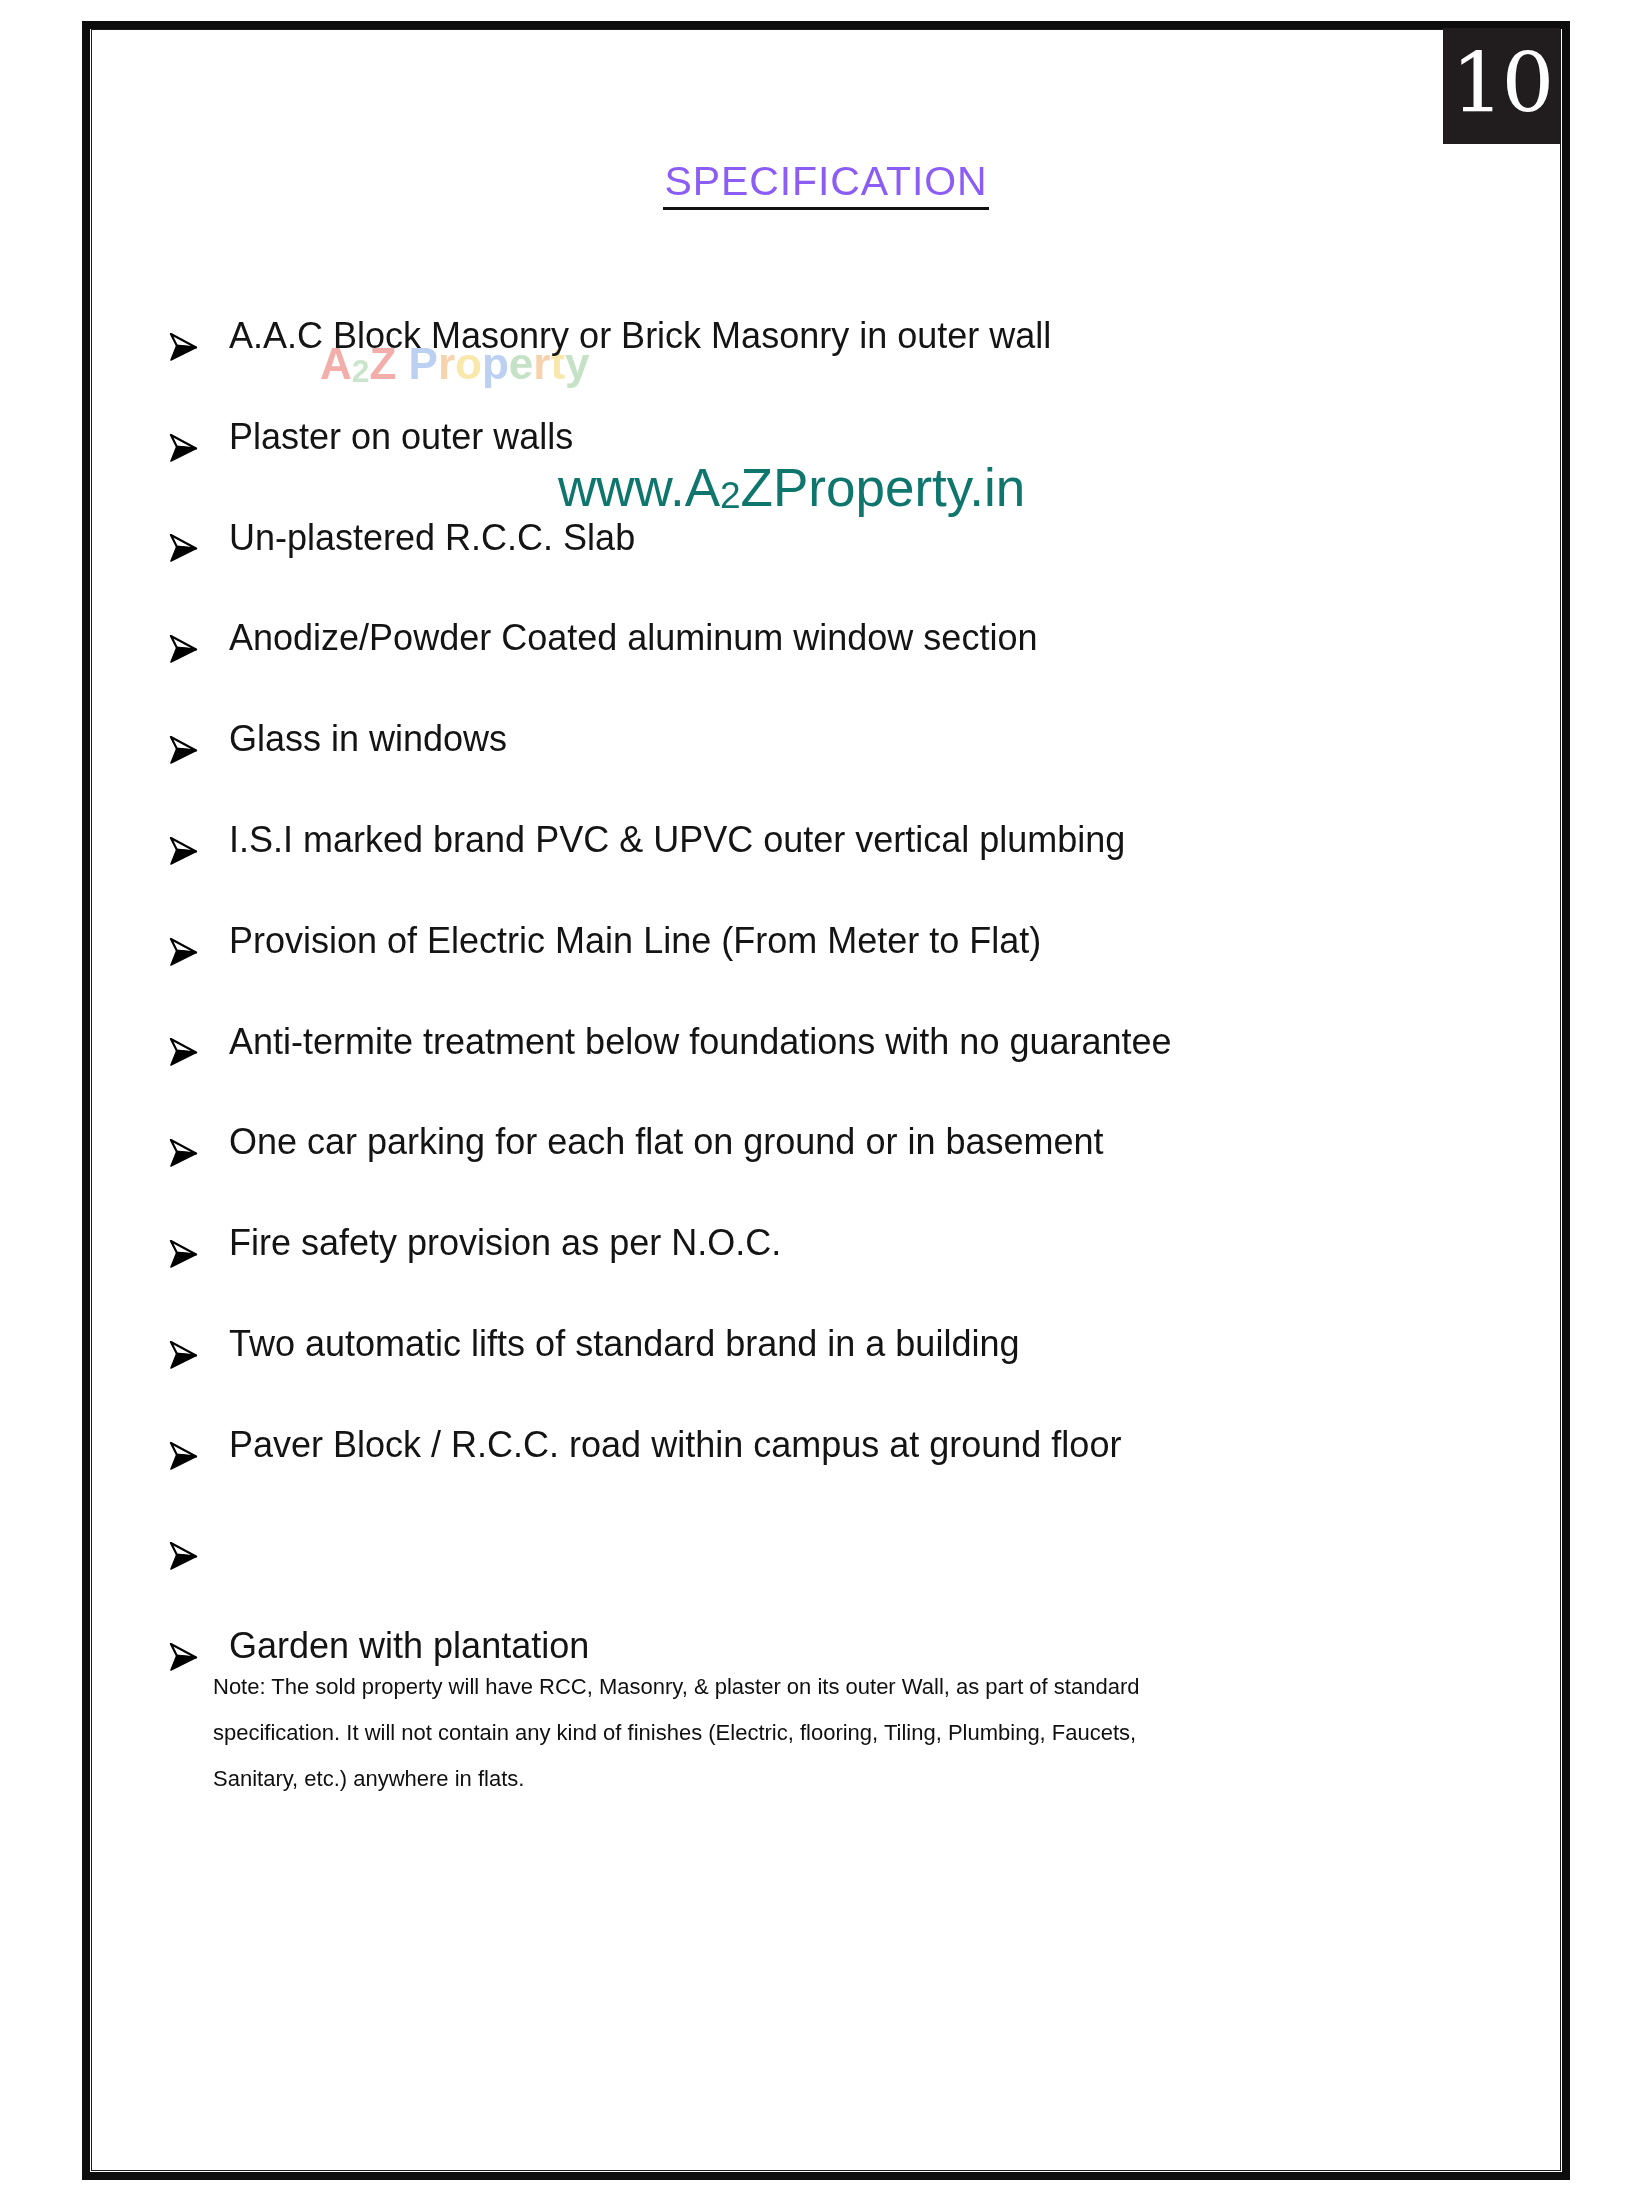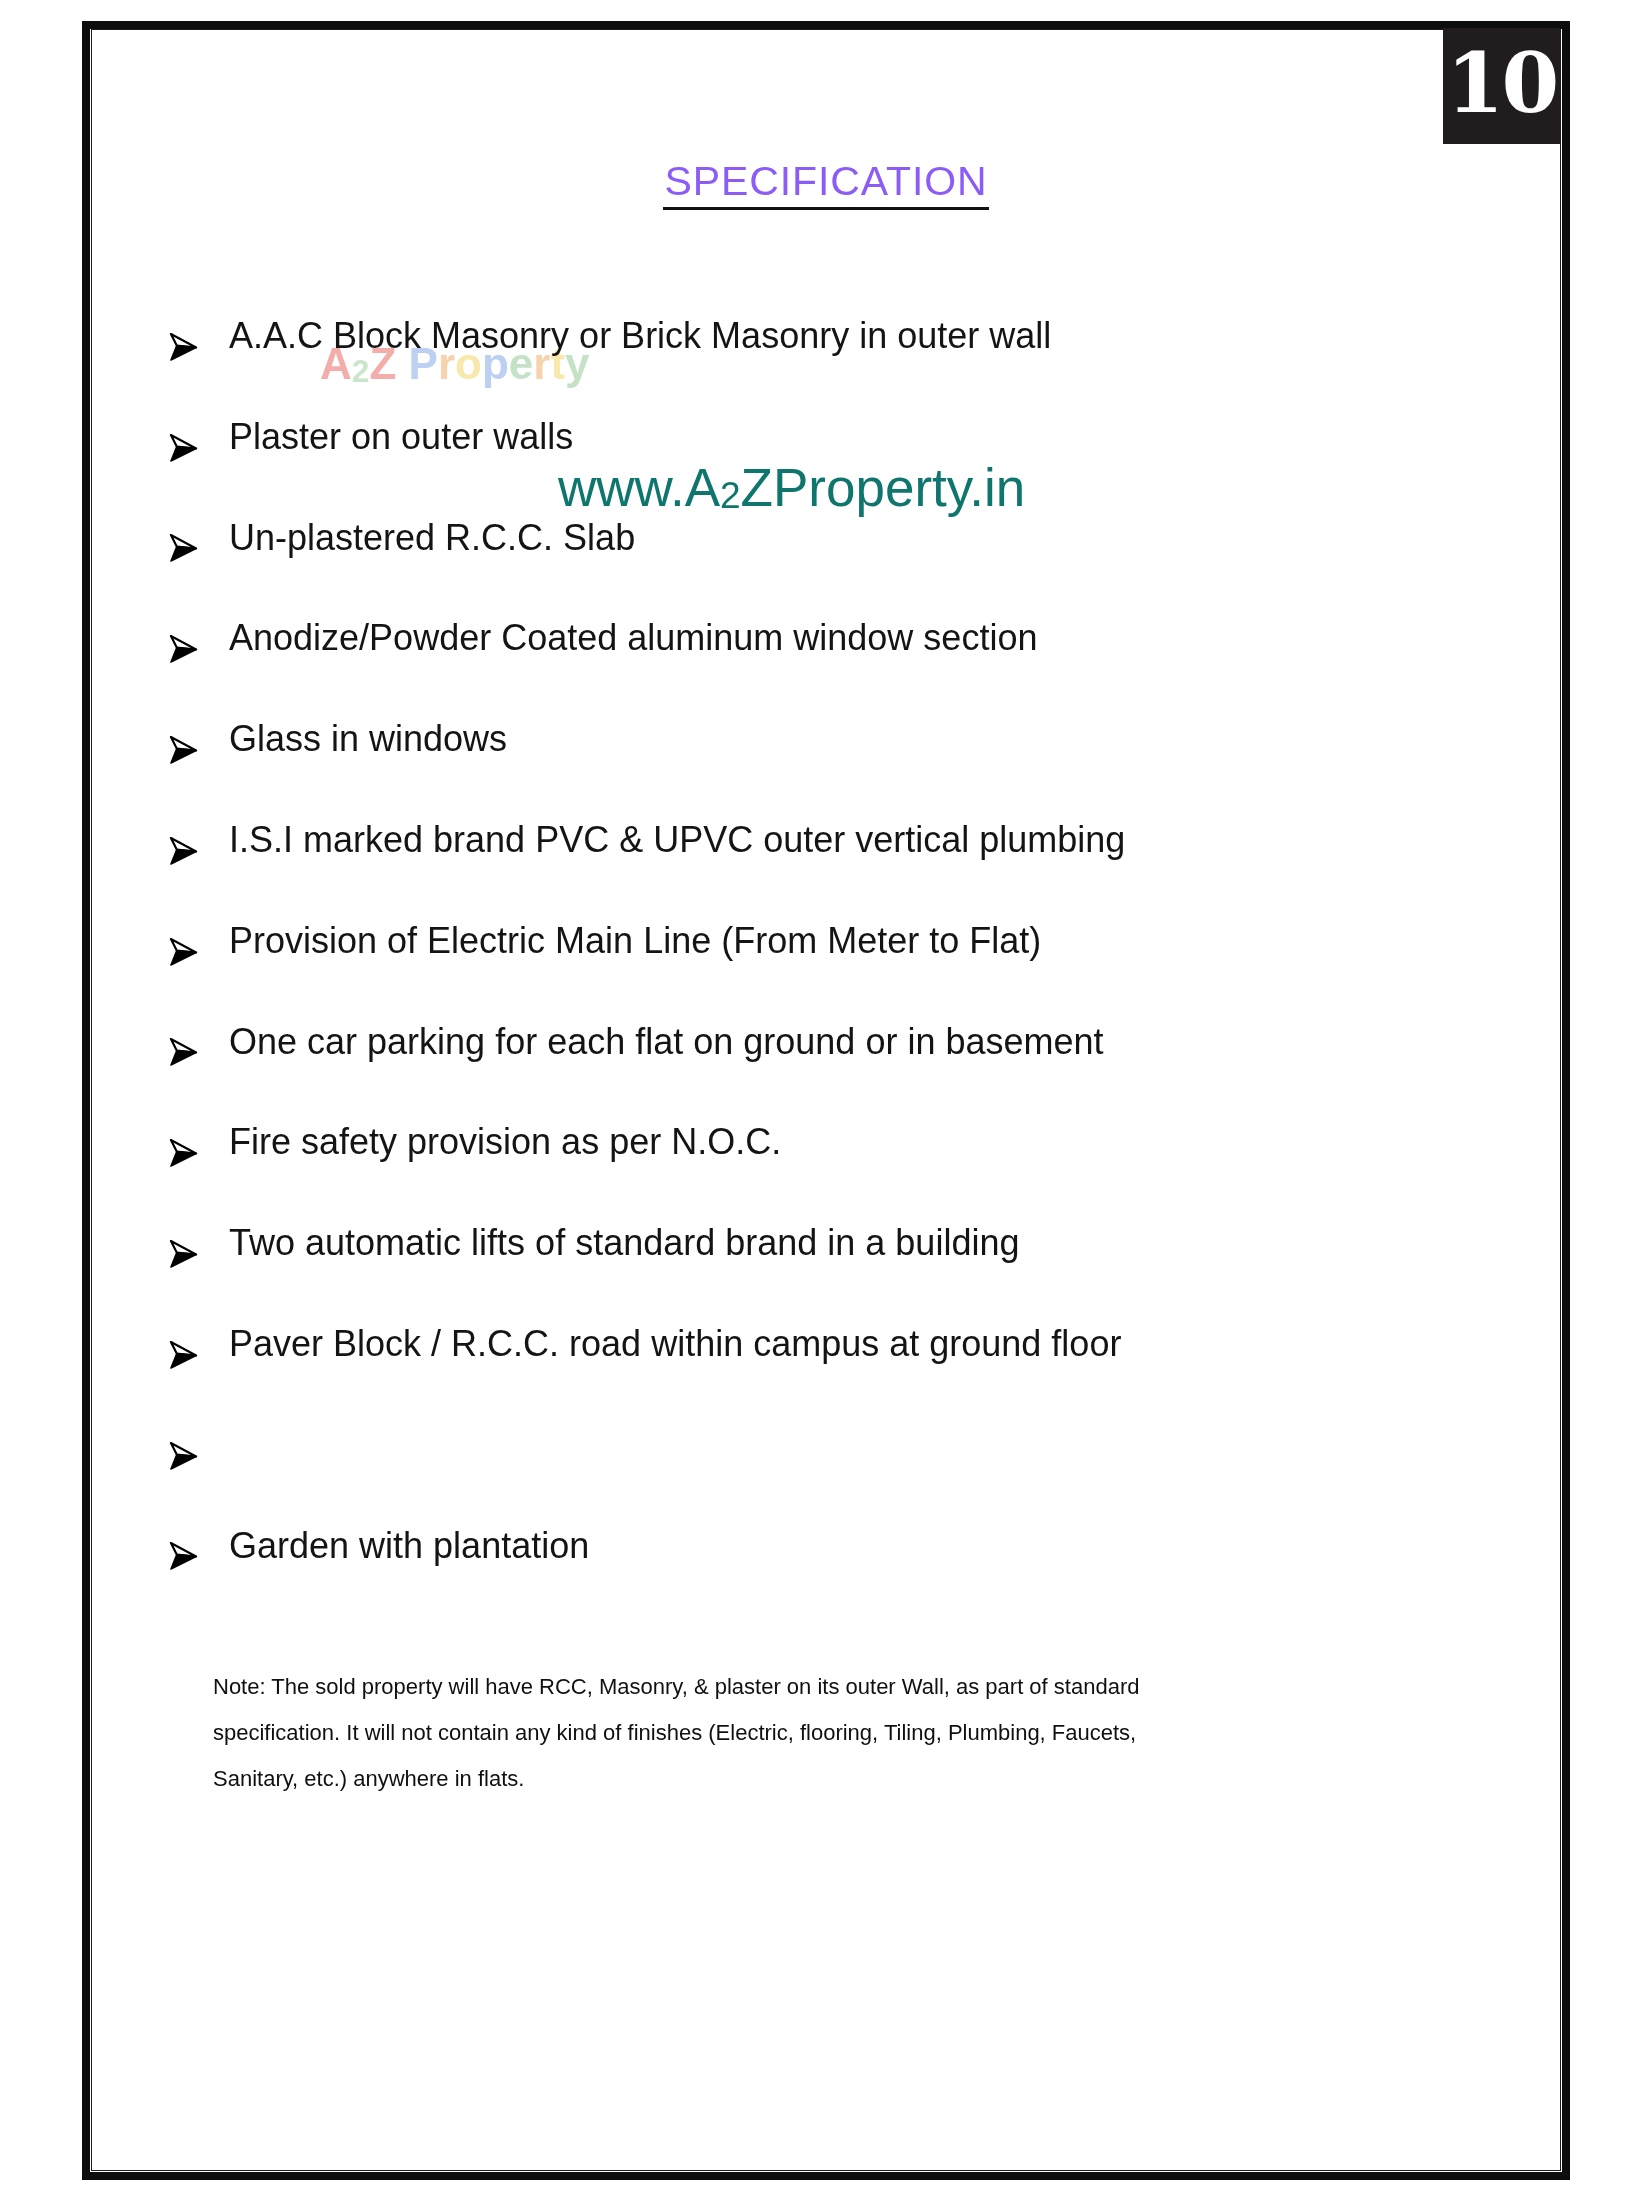--- a/index.html
+++ b/index.html
@@ -23,21 +23,21 @@
   }
   
   .pagenum{
     position:absolute;left:1443px;top:28px;width:117px;height:116px;
     background:#211d1e;
     display:flex;align-items:center;justify-content:center;
     z-index:3;
   }
   .pagenum span{
     font-family:"DejaVu Serif", serif;
-    font-size:83px;font-weight:700;color:#ffffff;
+    font-size:83px;font-weight:400;color:#ffffff;
     letter-spacing:-2.6px;line-height:1;
     transform:translateY(-3.4px);
   }
   
   .title-row{
     position:absolute;left:0;top:158px;width:1652px;
     text-align:center;z-index:2;
   }
   .title-row span{
     font-size:41px;letter-spacing:0.9px;color:#8b5cf6;
@@ -145,20 +145,27 @@
             <polygon points="2,1 28,15 8,13" fill="#ffffff" stroke="#000000" stroke-width="2.2" stroke-linejoin="round"></polygon>
             <polygon points="8,13 28,15 2,28" fill="#000000" stroke="#000000" stroke-width="1.5" stroke-linejoin="round"></polygon>
           </svg></span>
         <span class="txt">Provision of Electric Main Line (From Meter to Flat)</span>
       </li>
       <li class="item">
         <span class="arrow"><svg width="29" height="29" viewBox="0 0 30 30" aria-hidden="true">
             <polygon points="2,1 28,15 8,13" fill="#ffffff" stroke="#000000" stroke-width="2.2" stroke-linejoin="round"></polygon>
             <polygon points="8,13 28,15 2,28" fill="#000000" stroke="#000000" stroke-width="1.5" stroke-linejoin="round"></polygon>
           </svg></span>
+        <span class="txt">Anti-termite treatment below foundations with no guarantee</span>
+      </li>
+      <li class="item">
+        <span class="arrow"><svg width="29" height="29" viewBox="0 0 30 30" aria-hidden="true">
+            <polygon points="2,1 28,15 8,13" fill="#ffffff" stroke="#000000" stroke-width="2.2" stroke-linejoin="round"></polygon>
+            <polygon points="8,13 28,15 2,28" fill="#000000" stroke="#000000" stroke-width="1.5" stroke-linejoin="round"></polygon>
+          </svg></span>
         <span class="txt">One car parking for each flat on ground or in basement</span>
       </li>
       <li class="item">
         <span class="arrow"><svg width="29" height="29" viewBox="0 0 30 30" aria-hidden="true">
             <polygon points="2,1 28,15 8,13" fill="#ffffff" stroke="#000000" stroke-width="2.2" stroke-linejoin="round"></polygon>
             <polygon points="8,13 28,15 2,28" fill="#000000" stroke="#000000" stroke-width="1.5" stroke-linejoin="round"></polygon>
           </svg></span>
         <span class="txt">Fire safety provision as per N.O.C.</span>
       </li>
       <li class="item">

